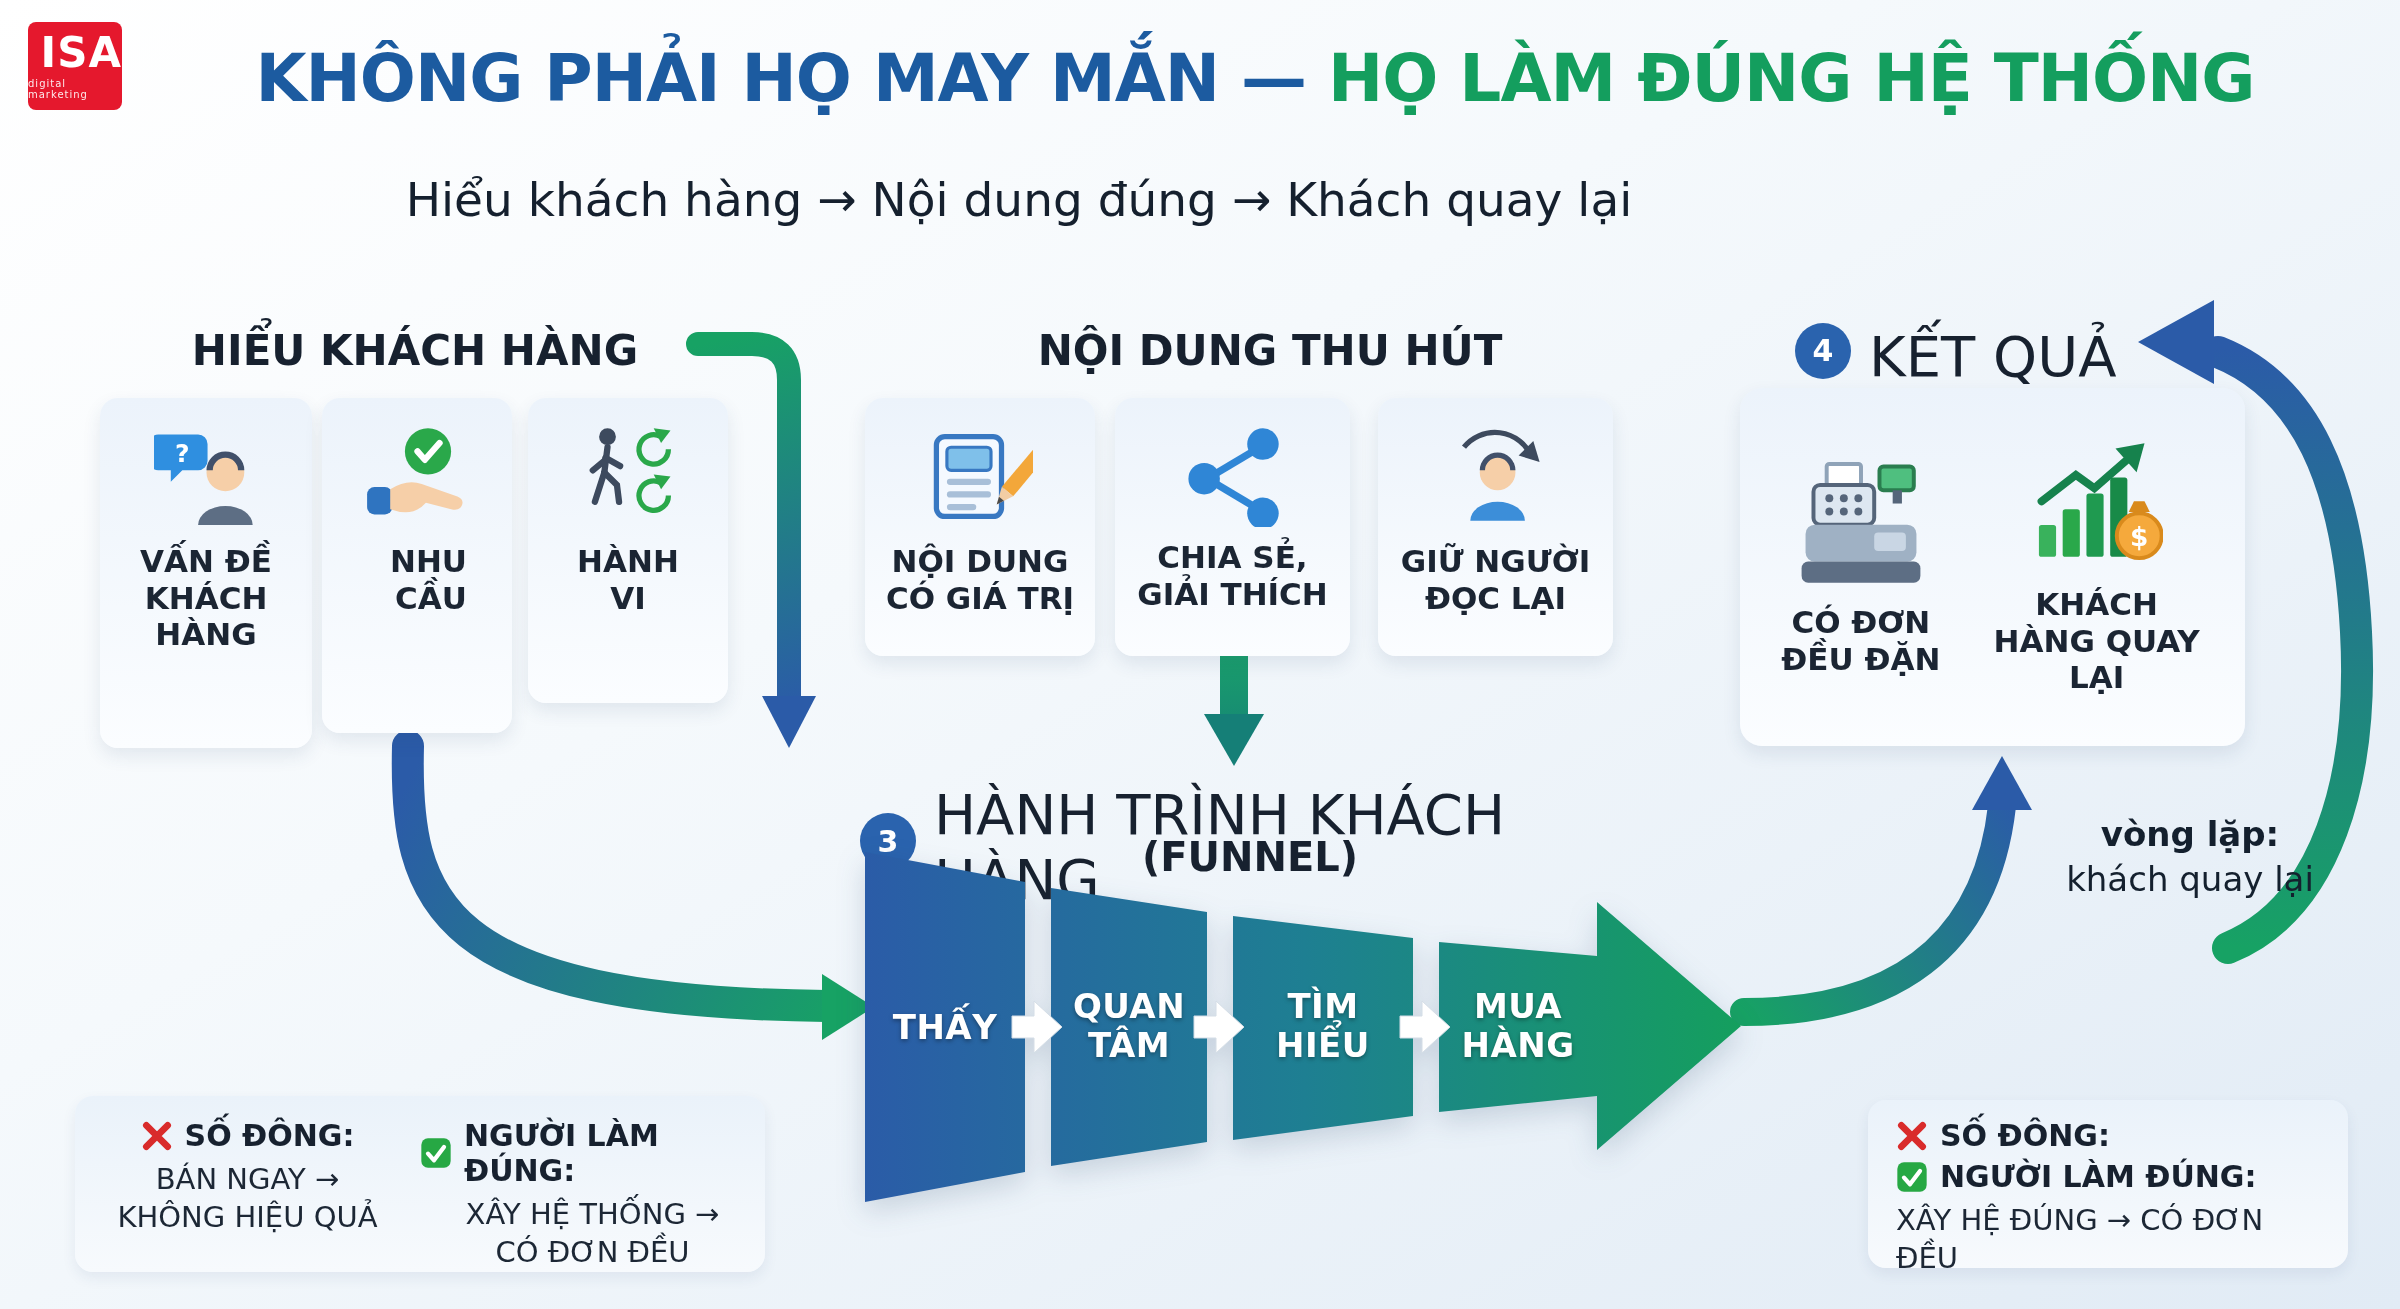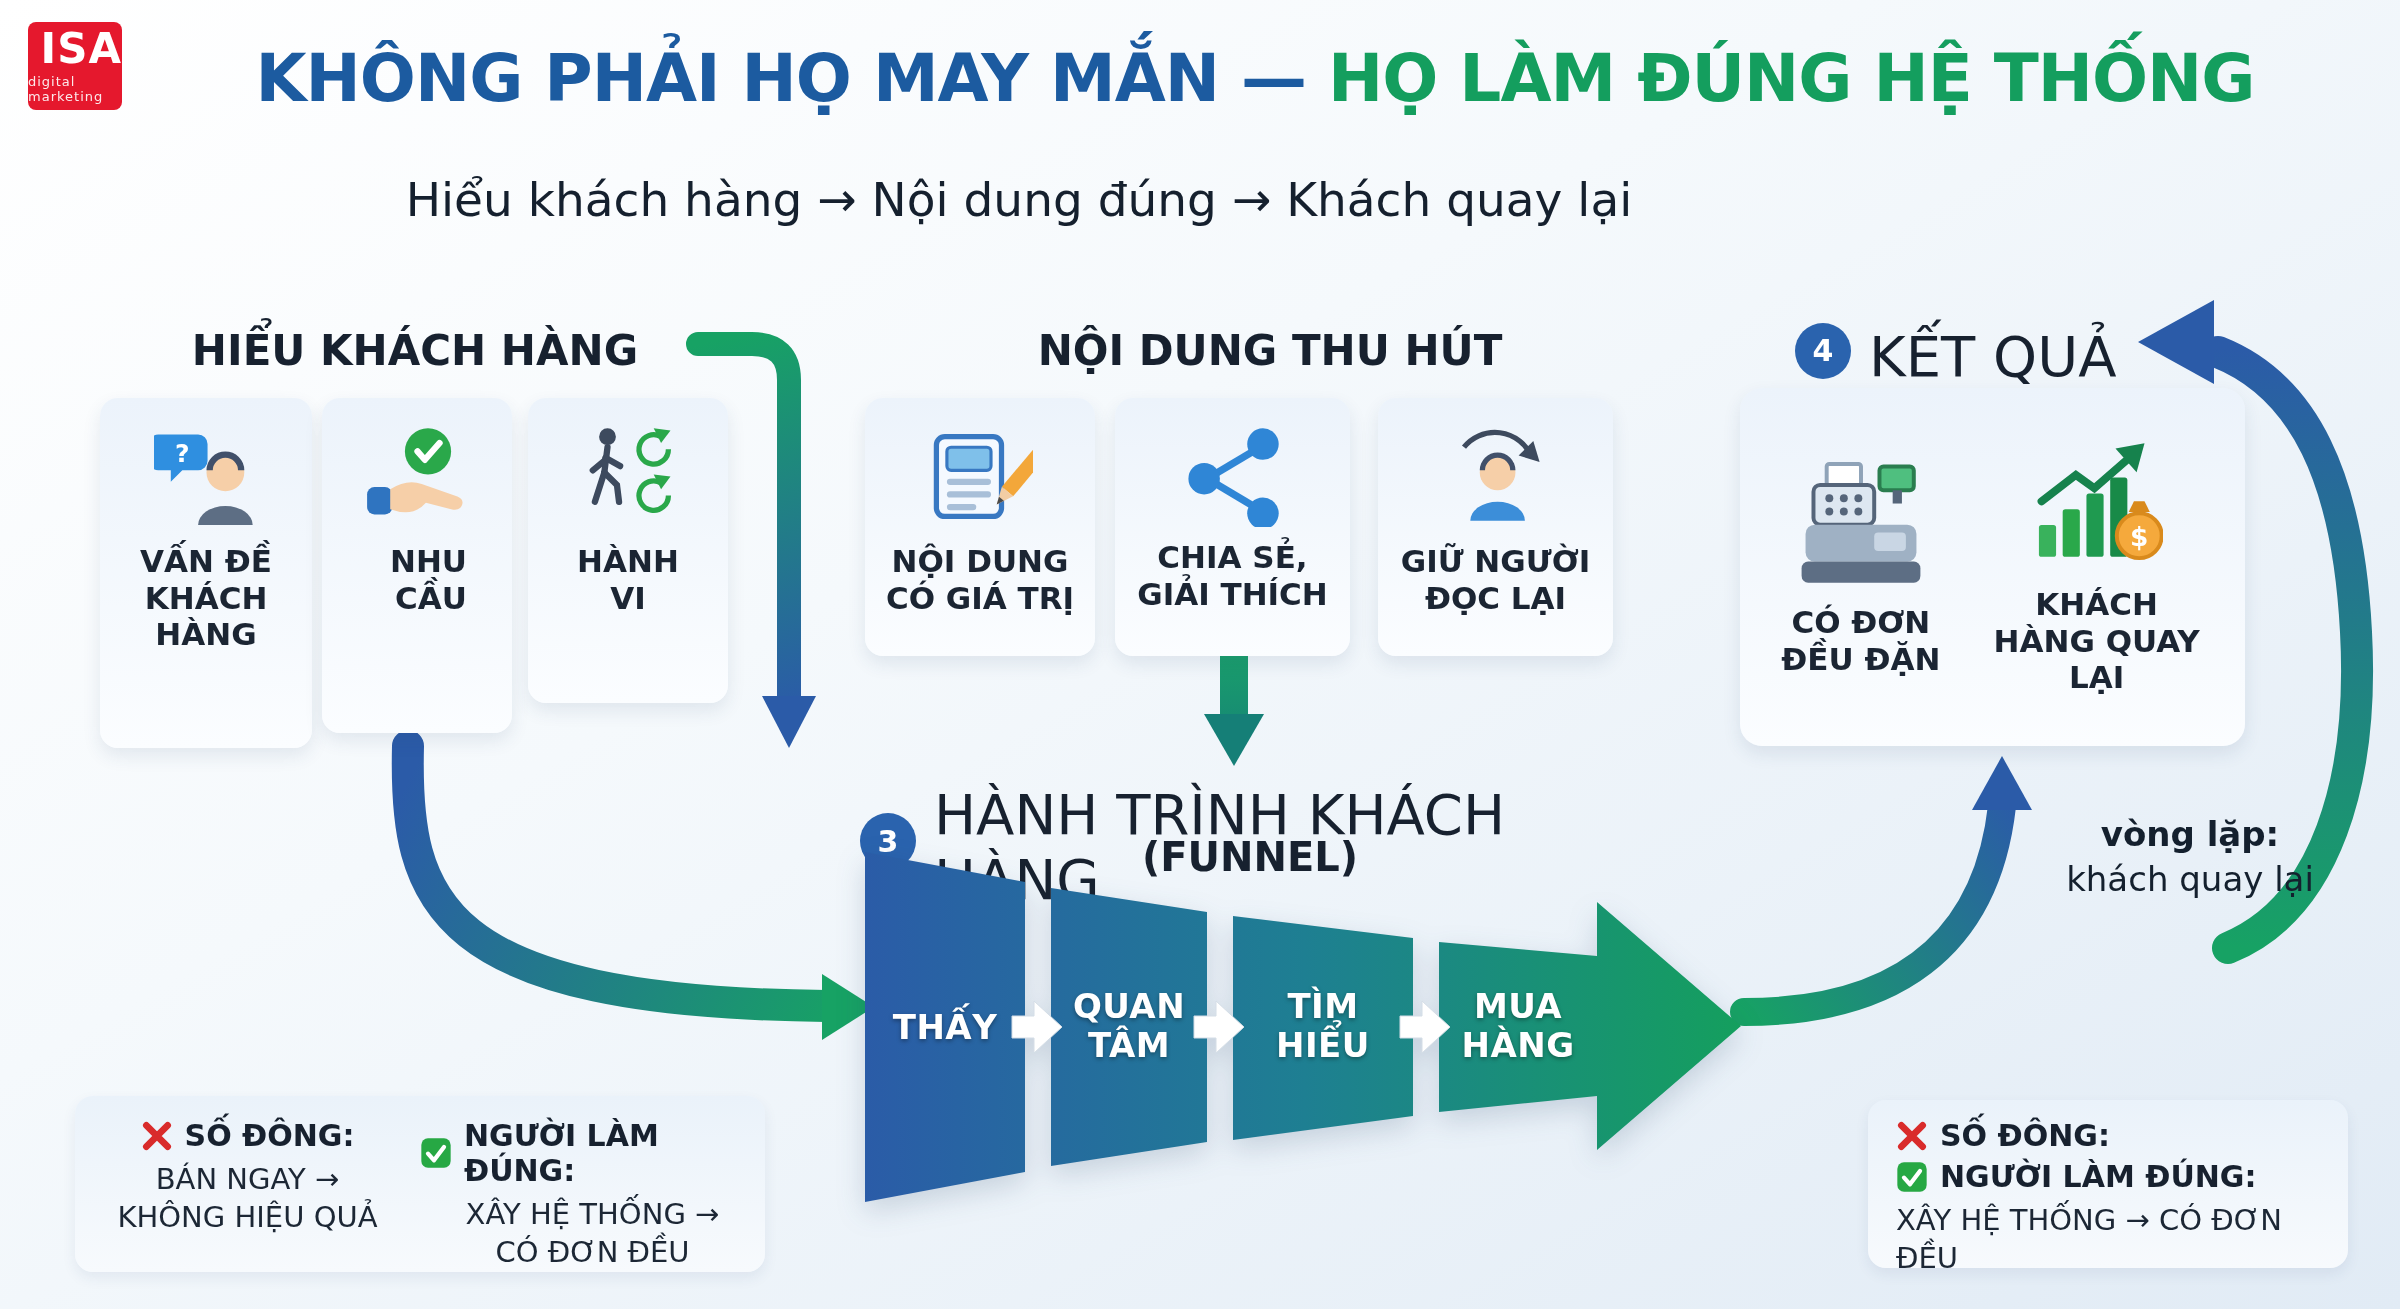--- a/index.html
+++ b/index.html
@@ -9,21 +9,21 @@
     position:relative; width:2400px; height:1309px; overflow:hidden;
     background:linear-gradient(150deg,#ffffff 0%,#f5f9fc 40%,#e1ebf5 100%);
     color:#1b2533;
   }
   .abs { position:absolute; }
   #flow-arrows { left:0; top:0; pointer-events:none; }
 
   .logo { position:absolute; left:28px; top:22px; width:94px; height:88px; background:#e5182d;
           border-radius:8px; display:flex; flex-direction:column; align-items:flex-end; justify-content:center; }
   .logo-txt { color:#fff; font-size:42px; font-weight:900; letter-spacing:1px; line-height:1; }
-  .logo-sub { color:#fff; font-size:13px; letter-spacing:1px; margin-top:4px; opacity:.9; text-transform:lowercase; }
+  .logo-sub { color:#fff; font-size:10px; letter-spacing:1px; margin-top:4px; opacity:.9; text-transform:lowercase; }
 
   .title { position:absolute; left:120px; top:40px; width:2270px; text-align:center;
            font-size:66px; font-weight:800; letter-spacing:-1px; white-space:nowrap; }
   .t-blue { color:#1c5ba0; }
   .t-green { color:#149e5e; }
   .subtitle { position:absolute; left:0; top:172px; width:2038px; text-align:center;
               font-size:47px; font-weight:500; color:#15202e; }
 
   .sec-title { position:absolute; text-align:center; font-size:42px; font-weight:800; color:#17212f; }
   .sec-head { position:absolute; display:flex; align-items:center; gap:18px; }
@@ -310,16 +310,16 @@
       </svg>
       <span class="co-title">SỐ ĐÔNG:</span>
     </div>
     <div class="co-head">
       <svg class="mark-ic" viewBox="0 0 24 24">
         <rect x="1" y="1" width="22" height="22" rx="5" fill="#27a844"></rect>
         <path d="M6 12.5 l4.5 5 L18 7.5" stroke="#ffffff" stroke-width="3.2" fill="none" stroke-linecap="round" stroke-linejoin="round"></path>
       </svg>
       <span class="co-title">NGƯỜI LÀM ĐÚNG:</span>
     </div>
-    <div class="co-line">XÂY HỆ THỐNG → CÓ ĐƠN ĐỀU</div>
+    <div class="co-line">XÂY HỆ ĐÚNG → CÓ ĐƠN ĐỀU</div>
   </div>
 
 </div>
 
 </body></html>

